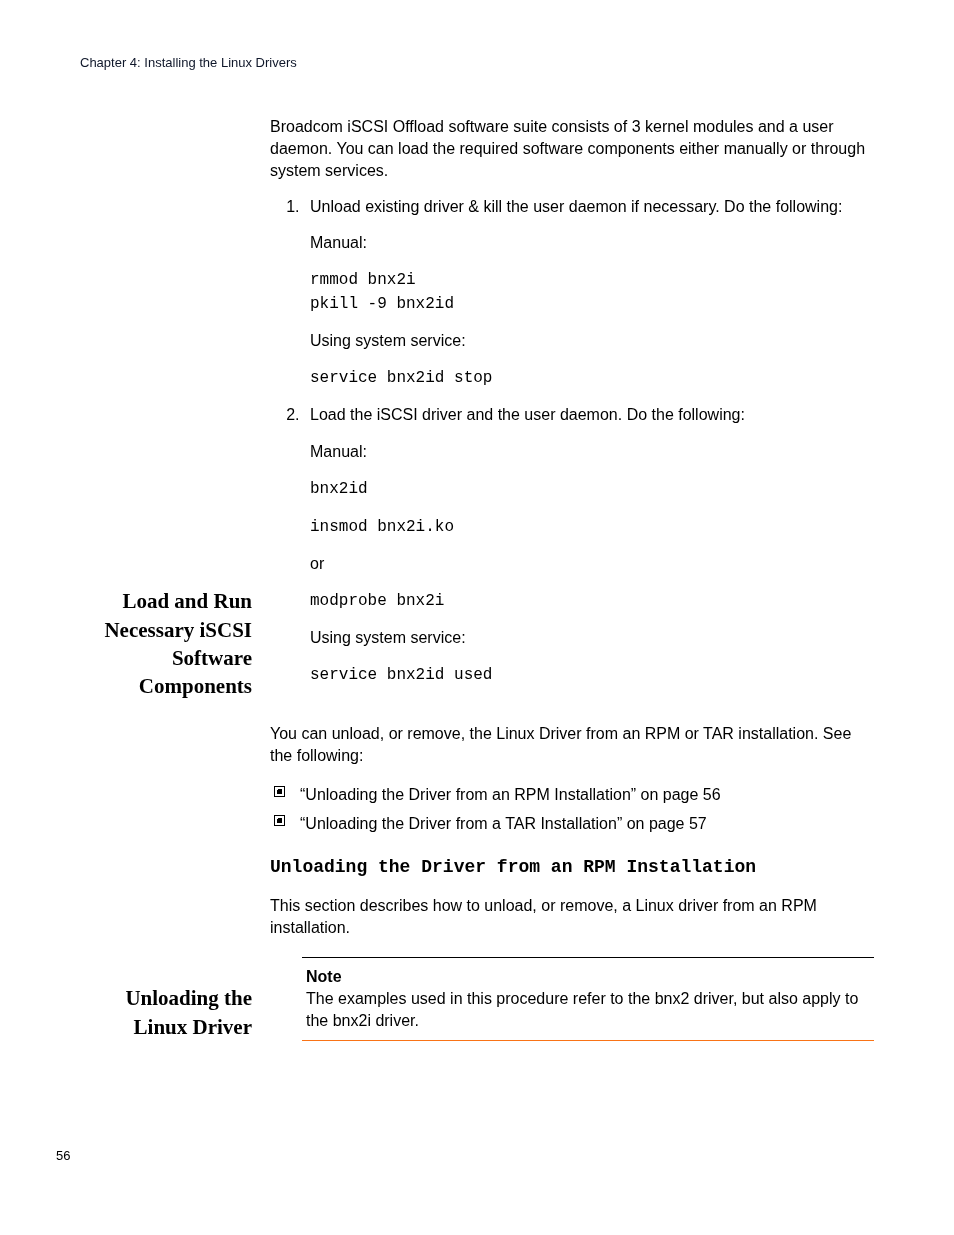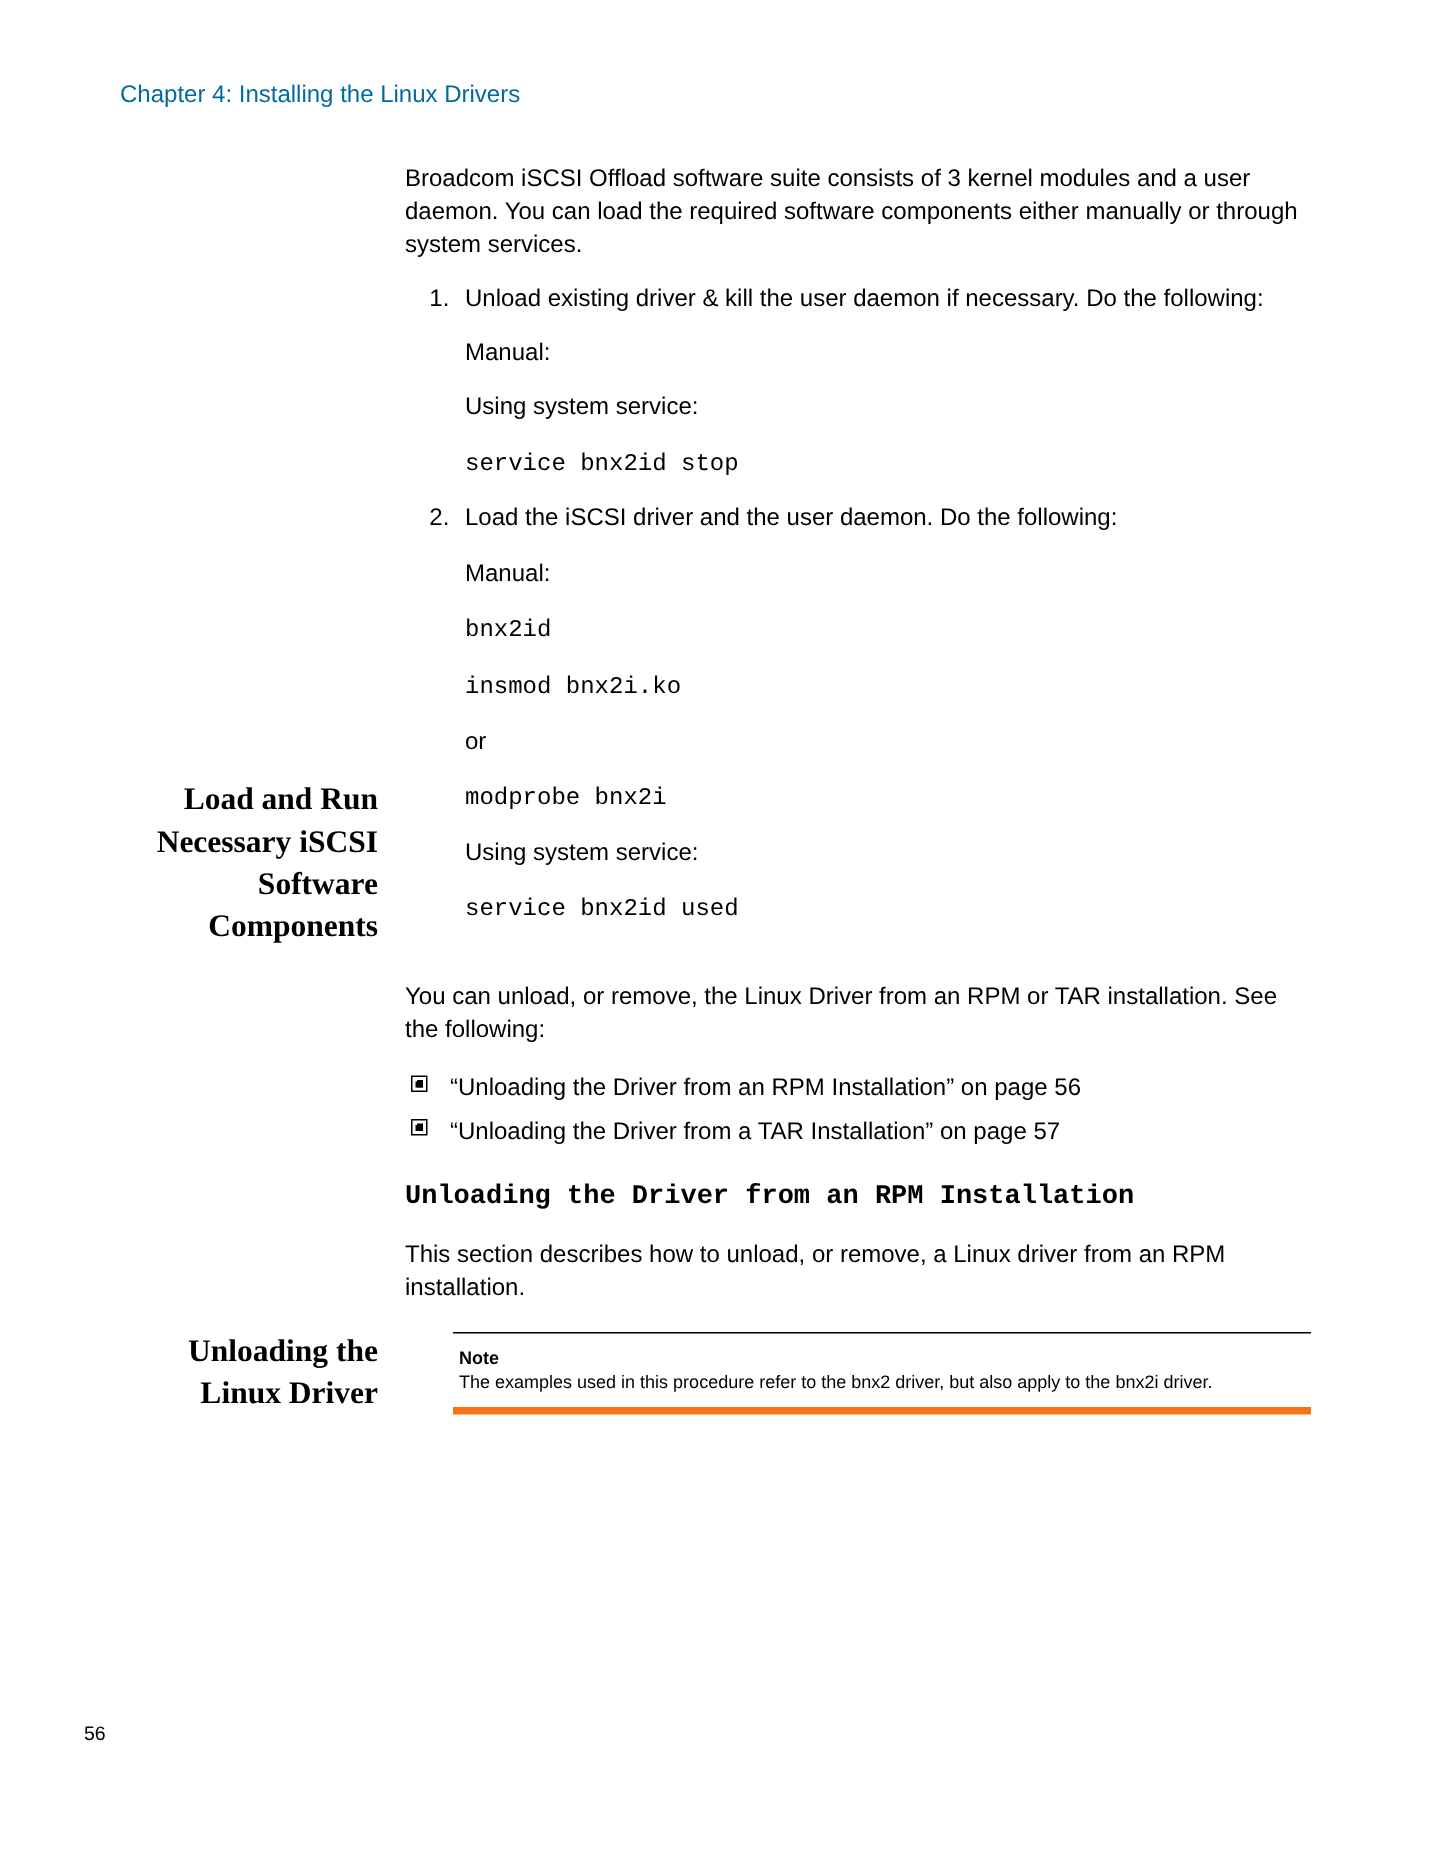--- a/index.html
+++ b/index.html
@@ -10,23 +10,23 @@
     color: #000;
   }
   .page {
     width: 954px;
     height: 1235px;
     position: relative;
     box-sizing: border-box;
     padding: 55px 80px 40px 80px;
   }
   .running-header {
-    font-size: 16px;
-    color: #0369a1;
-    margin-bottom: 36px;
+    font-size: 13px;
+    color: #0f172a;
+    margin-bottom: 46px;
   }
   .columns {
     display: flex;
     align-items: flex-end;
   }
   .side {
     width: 190px;
     flex: 0 0 190px;
     text-align: right;
     padding-right: 18px;
@@ -98,24 +98,24 @@
     border-bottom: 4px solid #000;
   }
   .sub-heading {
     font-family: Liberation Mono, monospace;
     font-weight: bold;
     font-size: 18px;
     margin: 10px 0 18px 0;
   }
   .note-box {
     border-top: 1px solid #000;
-    border-bottom: 5px solid #f97316;
+    border-bottom: 1px solid #f97316;
     margin: 18px 0 0 32px;
     padding: 8px 4px 8px 4px;
-    font-size: 12px;
+    font-size: 16px;
     line-height: 1.38;
   }
   .note-title {
     font-weight: bold;
   }
   .section-gap {
     height: 22px;
   }
   .page-num {
     position: absolute;
@@ -135,20 +135,22 @@
     <div class="side">
       <div class="side-heading">Load and Run Necessary iSCSI Software Components</div>
     </div>
     <div class="main">
       <p class="body-text">Broadcom iSCSI Offload software suite consists of 3 kernel modules and a user daemon. You can load the required software components either manually or through system services.</p>
 
       <ol class="steps">
         <li>
           <span>Unload existing driver &amp; kill the user daemon if necessary. Do the following:</span>
           <div class="step-block">Manual:</div>
+          <div class="mono">rmmod bnx2i
+pkill -9 bnx2id</div>
           <div class="step-block">Using system service:</div>
           <div class="mono">service bnx2id stop</div>
         </li>
         <li>
           <span>Load the iSCSI driver and the user daemon. Do the following:</span>
           <div class="step-block">Manual:</div>
           <div class="mono">bnx2id</div>
           <div class="mono">insmod bnx2i.ko</div>
           <div class="step-block">or</div>
           <div class="mono">modprobe bnx2i</div>

